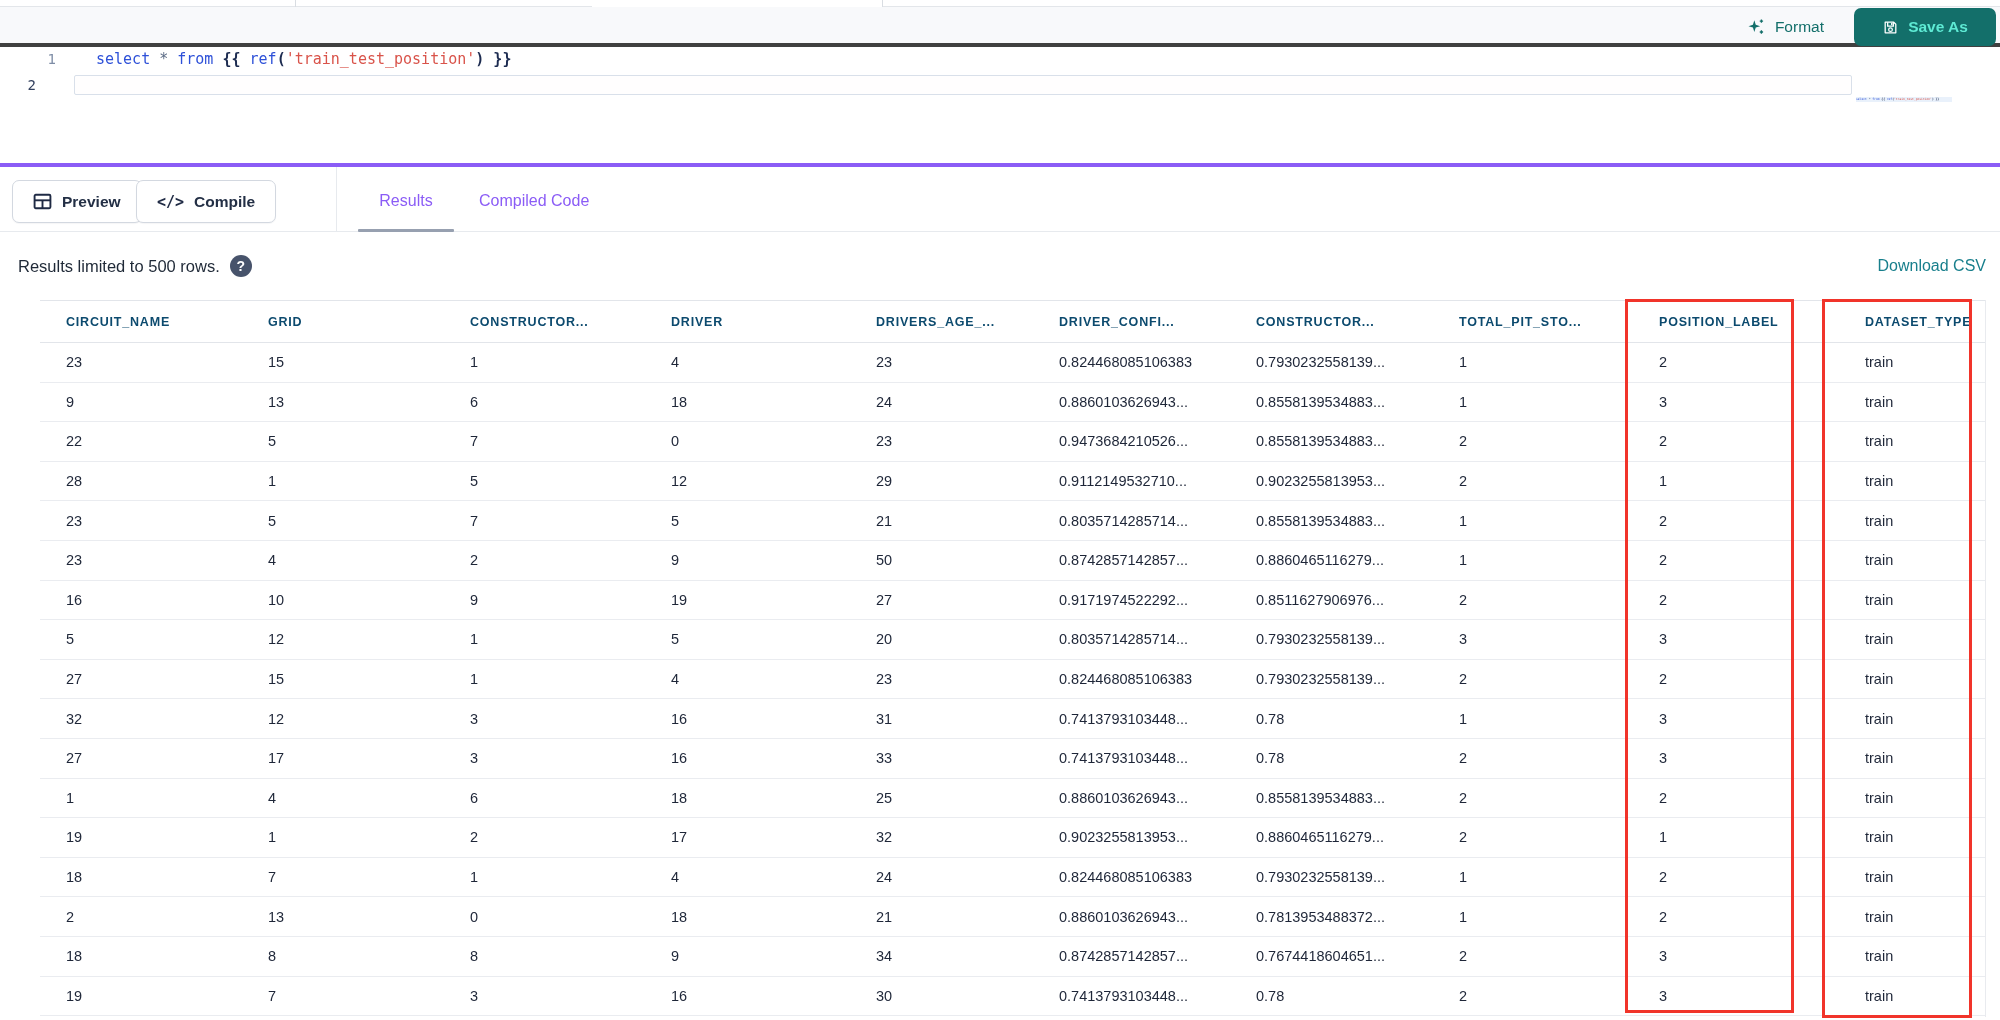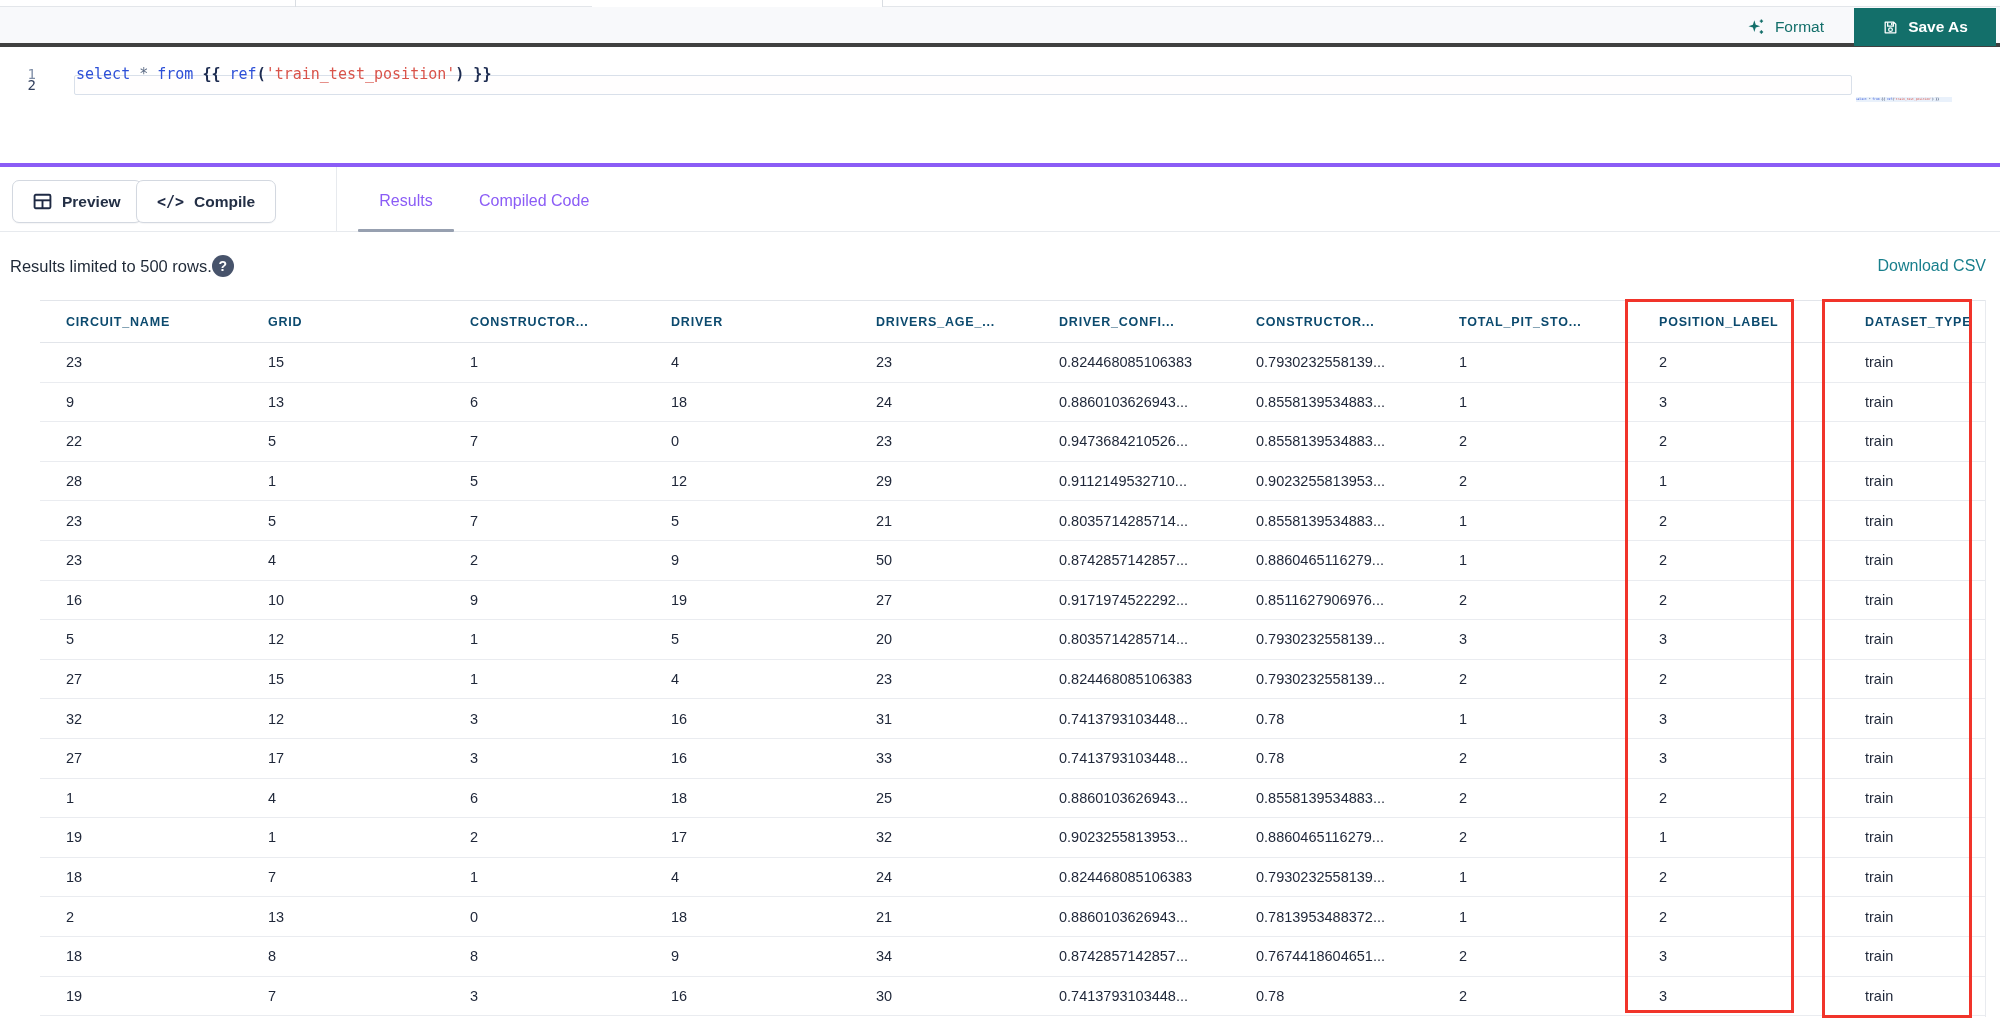--- a/index.html
+++ b/index.html
@@ -11,32 +11,32 @@
     background:#fff; border-bottom:1px solid #e3e6ea; }
   .strip-div { position:absolute; top:0; width:1px; height:7px; background:#d9dde2; }
   .strip-active { position:absolute; left:592px; width:290px; top:0; height:8px; background:#fff; }
 
   
   .editor-toolbar { position:absolute; top:7px; left:0; width:2000px; height:40px;
     background:#f8f9fb; border-bottom:4px solid #404040; }
   .format-btn { position:absolute; right:176px; top:2px; height:36px; display:flex;
     align-items:center; gap:9px; color:var(--teal); font-size:15.5px; font-weight:500; cursor:pointer; }
   .saveas-btn { position:absolute; right:4px; top:1px; width:142px; height:38px;
-    background:var(--teal); border-radius:0; display:flex; align-items:center;
-    justify-content:center; gap:9px; color:#ffffff; font-size:15.5px; font-weight:600; cursor:pointer; }
+    background:var(--teal); border-radius:7px; display:flex; align-items:center;
+    justify-content:center; gap:9px; color:#5eead4; font-size:15.5px; font-weight:600; cursor:pointer; }
 
   
   .editor { position:absolute; top:47px; left:0; width:2000px; height:116px; background:#fff; }
   .code-line { position:absolute; left:0; width:2000px; height:21px;
     font-family:"DejaVu Sans Mono",monospace; font-size:15px; line-height:21px; white-space:pre; }
   .gutter { display:inline-block; width:44px; padding-right:8px; text-align:right;
     color:#7e8da6; font-size:14px; }
   .gutter.current { color:#33415e; }
   .code-text { padding-left:32px; }
-  .line1 { top:17px; }
+  .line1 { top:2px;padding-left:20px; }
   .line2 { top:28px; }
   .current-line-box { position:absolute; left:74px; top:28px; width:1778px; height:20px;
     border:1px solid #d9e0ea; border-radius:2px; background:#fffefe; }
   .tok-kw { color:var(--kw); }
   .tok-op { color:var(--op); }
   .tok-br { color:var(--br); font-weight:600; }
   .tok-str { color:var(--str); }
   .tok-pl { color:#2a3550; }
 
   .minimap { position:absolute; left:1856px; top:50px; width:96px; height:58px; background:#fff; }
@@ -56,22 +56,22 @@
   .row-divider { position:absolute; left:336px; top:0; width:1px; height:68px; background:#e7eaee; }
   .tab { position:absolute; top:0; height:68px; display:flex; align-items:center;
     font-size:16px; color:#8b5cf6; cursor:pointer; }
   .tab-results { left:358px; width:96px; justify-content:center; }
   .tab-results .underline { position:absolute; left:0; bottom:3px; width:100%; height:3px;
     background:#97a0b0; border-radius:1px; }
   .tab-compiled { left:479px; }
 
   
   .results-bar { position:absolute; top:232px; left:0; width:2000px; height:68px; background:#fff; }
-  .limit-notice { position:absolute; left:10px; top:0; height:68px; display:flex;
-    align-items:center; font-size:16.5px; color:#1f2937; }
+  .limit-notice { position:absolute; left:18px; top:0; height:68px; display:flex;
+    align-items:center; gap:10px; font-size:16.5px; color:#1f2937; }
   .help-icon { width:22px; height:22px; border-radius:50%; background:#47536b; color:#fff;
     font-size:14px; font-weight:700; display:flex; align-items:center; justify-content:center; cursor:pointer; }
   .download-link { position:absolute; right:14px; top:0; height:68px; display:flex;
     align-items:center; font-size:16px; color:var(--download); cursor:pointer; }
 
   
   .table-wrap { position:absolute; left:40px; top:300px; width:1946px; height:717px;
     overflow:hidden; border-right:1px solid #e9ebef; }
   table { border-collapse:collapse; table-layout:fixed; width:100%; }
   col.c1{width:202px} col.c2{width:202px} col.c3{width:201px} col.c4{width:205px}

